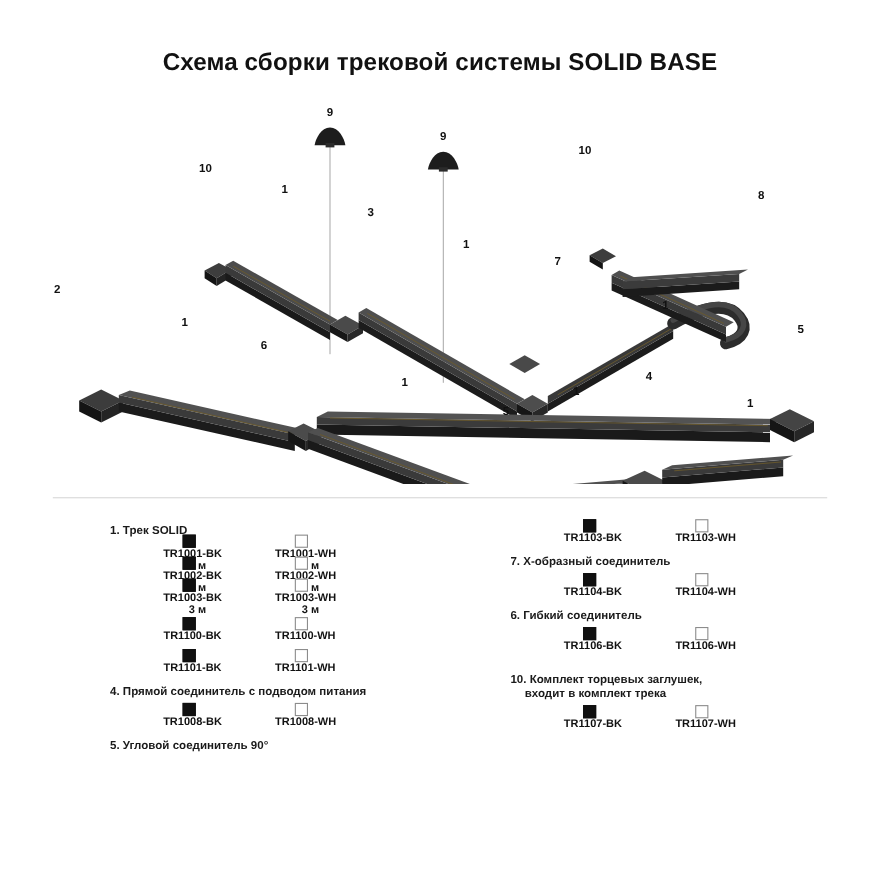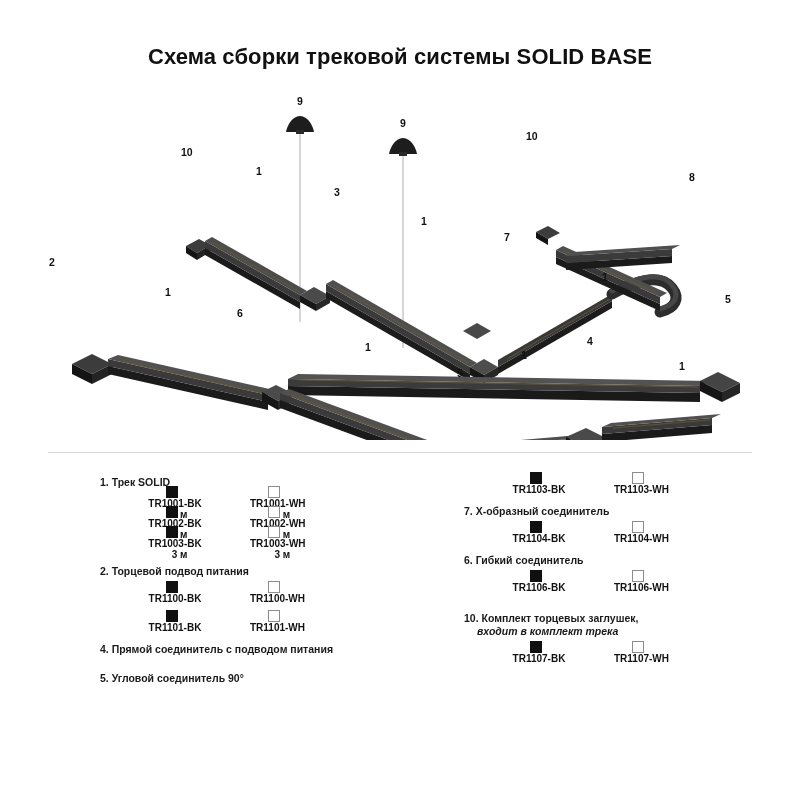--- a/index.html
+++ b/index.html
@@ -68,21 +68,20 @@
     font-size: 10.5px;
     font-weight: bold;
     color: #1a1a1a;
     margin-bottom: 7px;
     line-height: 13px;
   }
   .group-title .sub {
     display: block;
     font-weight: bold;
     padding-left: 13px;
-    font-style: italic;
   }
   .row {
     display: flex;
     align-items: center;
     margin-bottom: 6px;
     height: 14px;
   }
   .sku {
     display: flex;
     align-items: center;
@@ -330,21 +329,20 @@
             <span class="swatch wh"></span>
             <span>TR1003-WH</span>
             <span class="len">3 м</span>
           </span>
         </div>
       </div>
 
       <div class="spacer"></div>
 
       <div class="group">
-        <div class="group-title">2. Торцевой подвод питания</div>
         <div class="row">
           <span class="sku first">
             <span class="swatch bk"></span>
             <span>TR1100-BK</span>
           </span>
           <span class="sku">
             <span class="swatch wh"></span>
             <span>TR1100-WH</span>
           </span>
         </div>
@@ -362,20 +360,30 @@
             <span class="swatch wh"></span>
             <span>TR1101-WH</span>
           </span>
         </div>
       </div>
 
       <div class="spacer"></div>
 
       <div class="group">
         <div class="group-title">4. Прямой соединитель с подводом питания</div>
+        <div class="row">
+          <span class="sku first">
+            <span class="swatch bk"></span>
+            <span>TR1008-BK</span>
+          </span>
+          <span class="sku">
+            <span class="swatch wh"></span>
+            <span>TR1008-WH</span>
+          </span>
+        </div>
       </div>
 
       <div class="spacer"></div>
 
       <div class="group">
         <div class="group-title">5. Угловой соединитель 90°</div>
       </div>
 
     </div>
 

